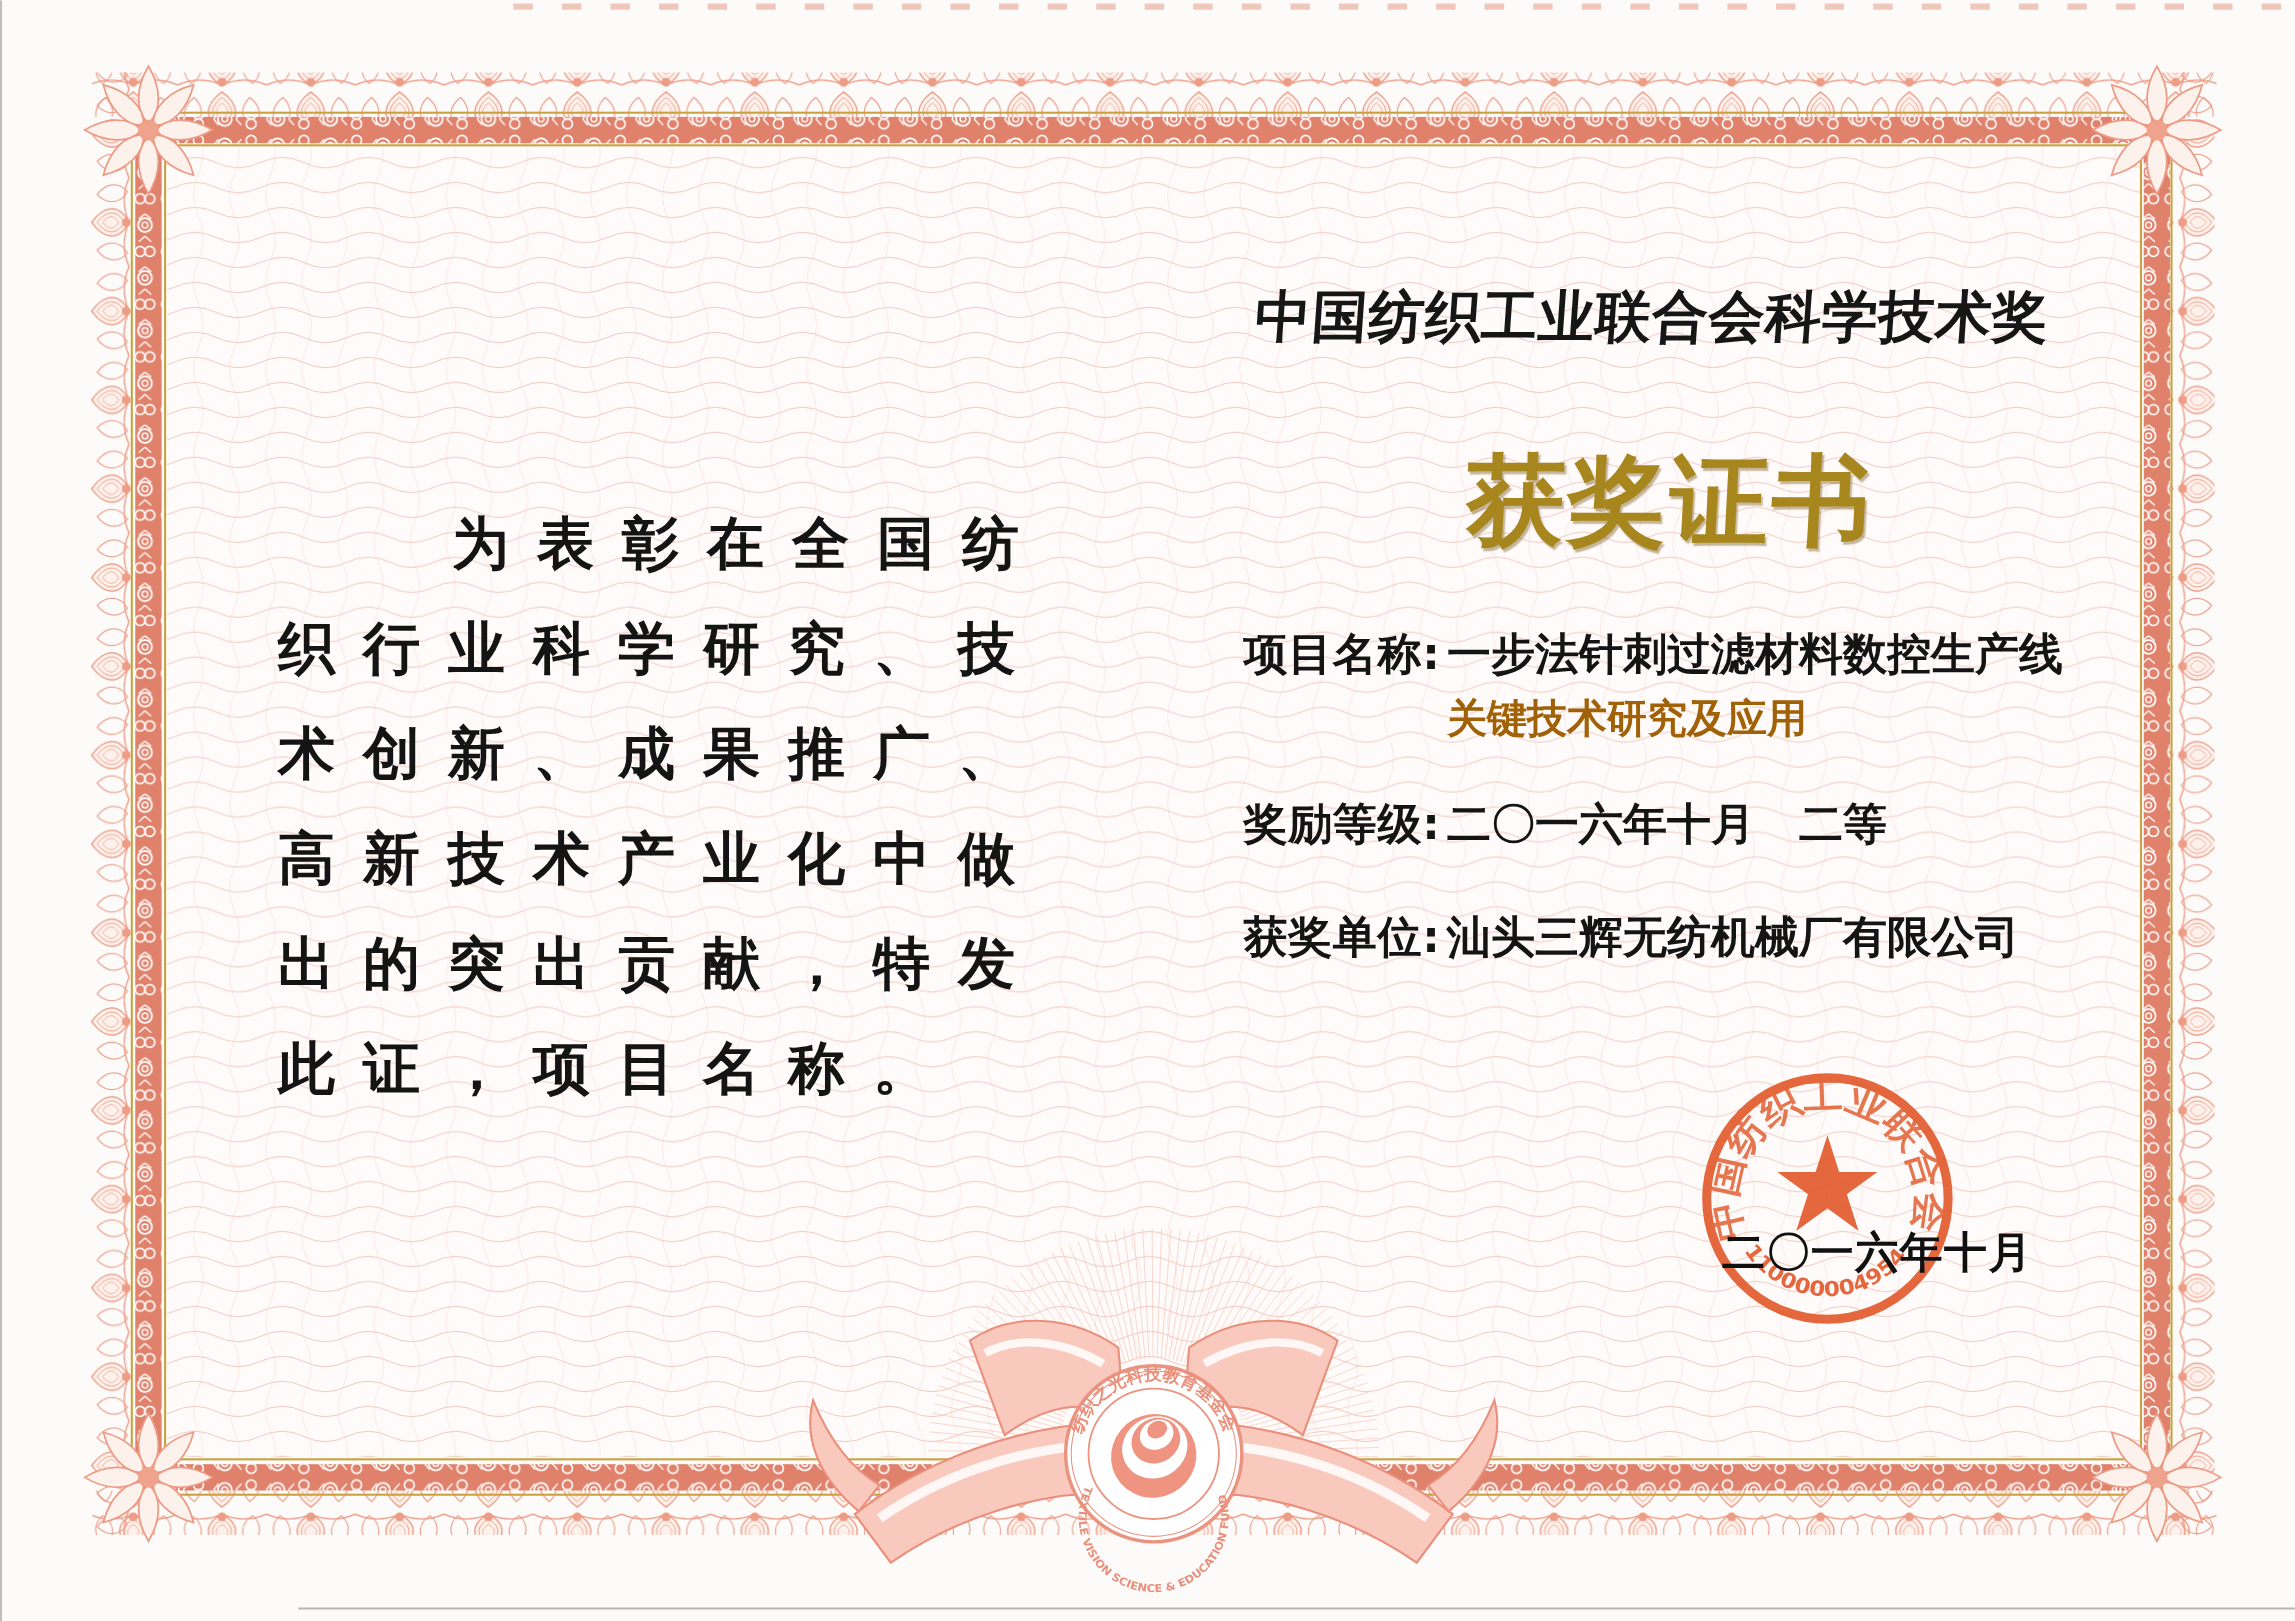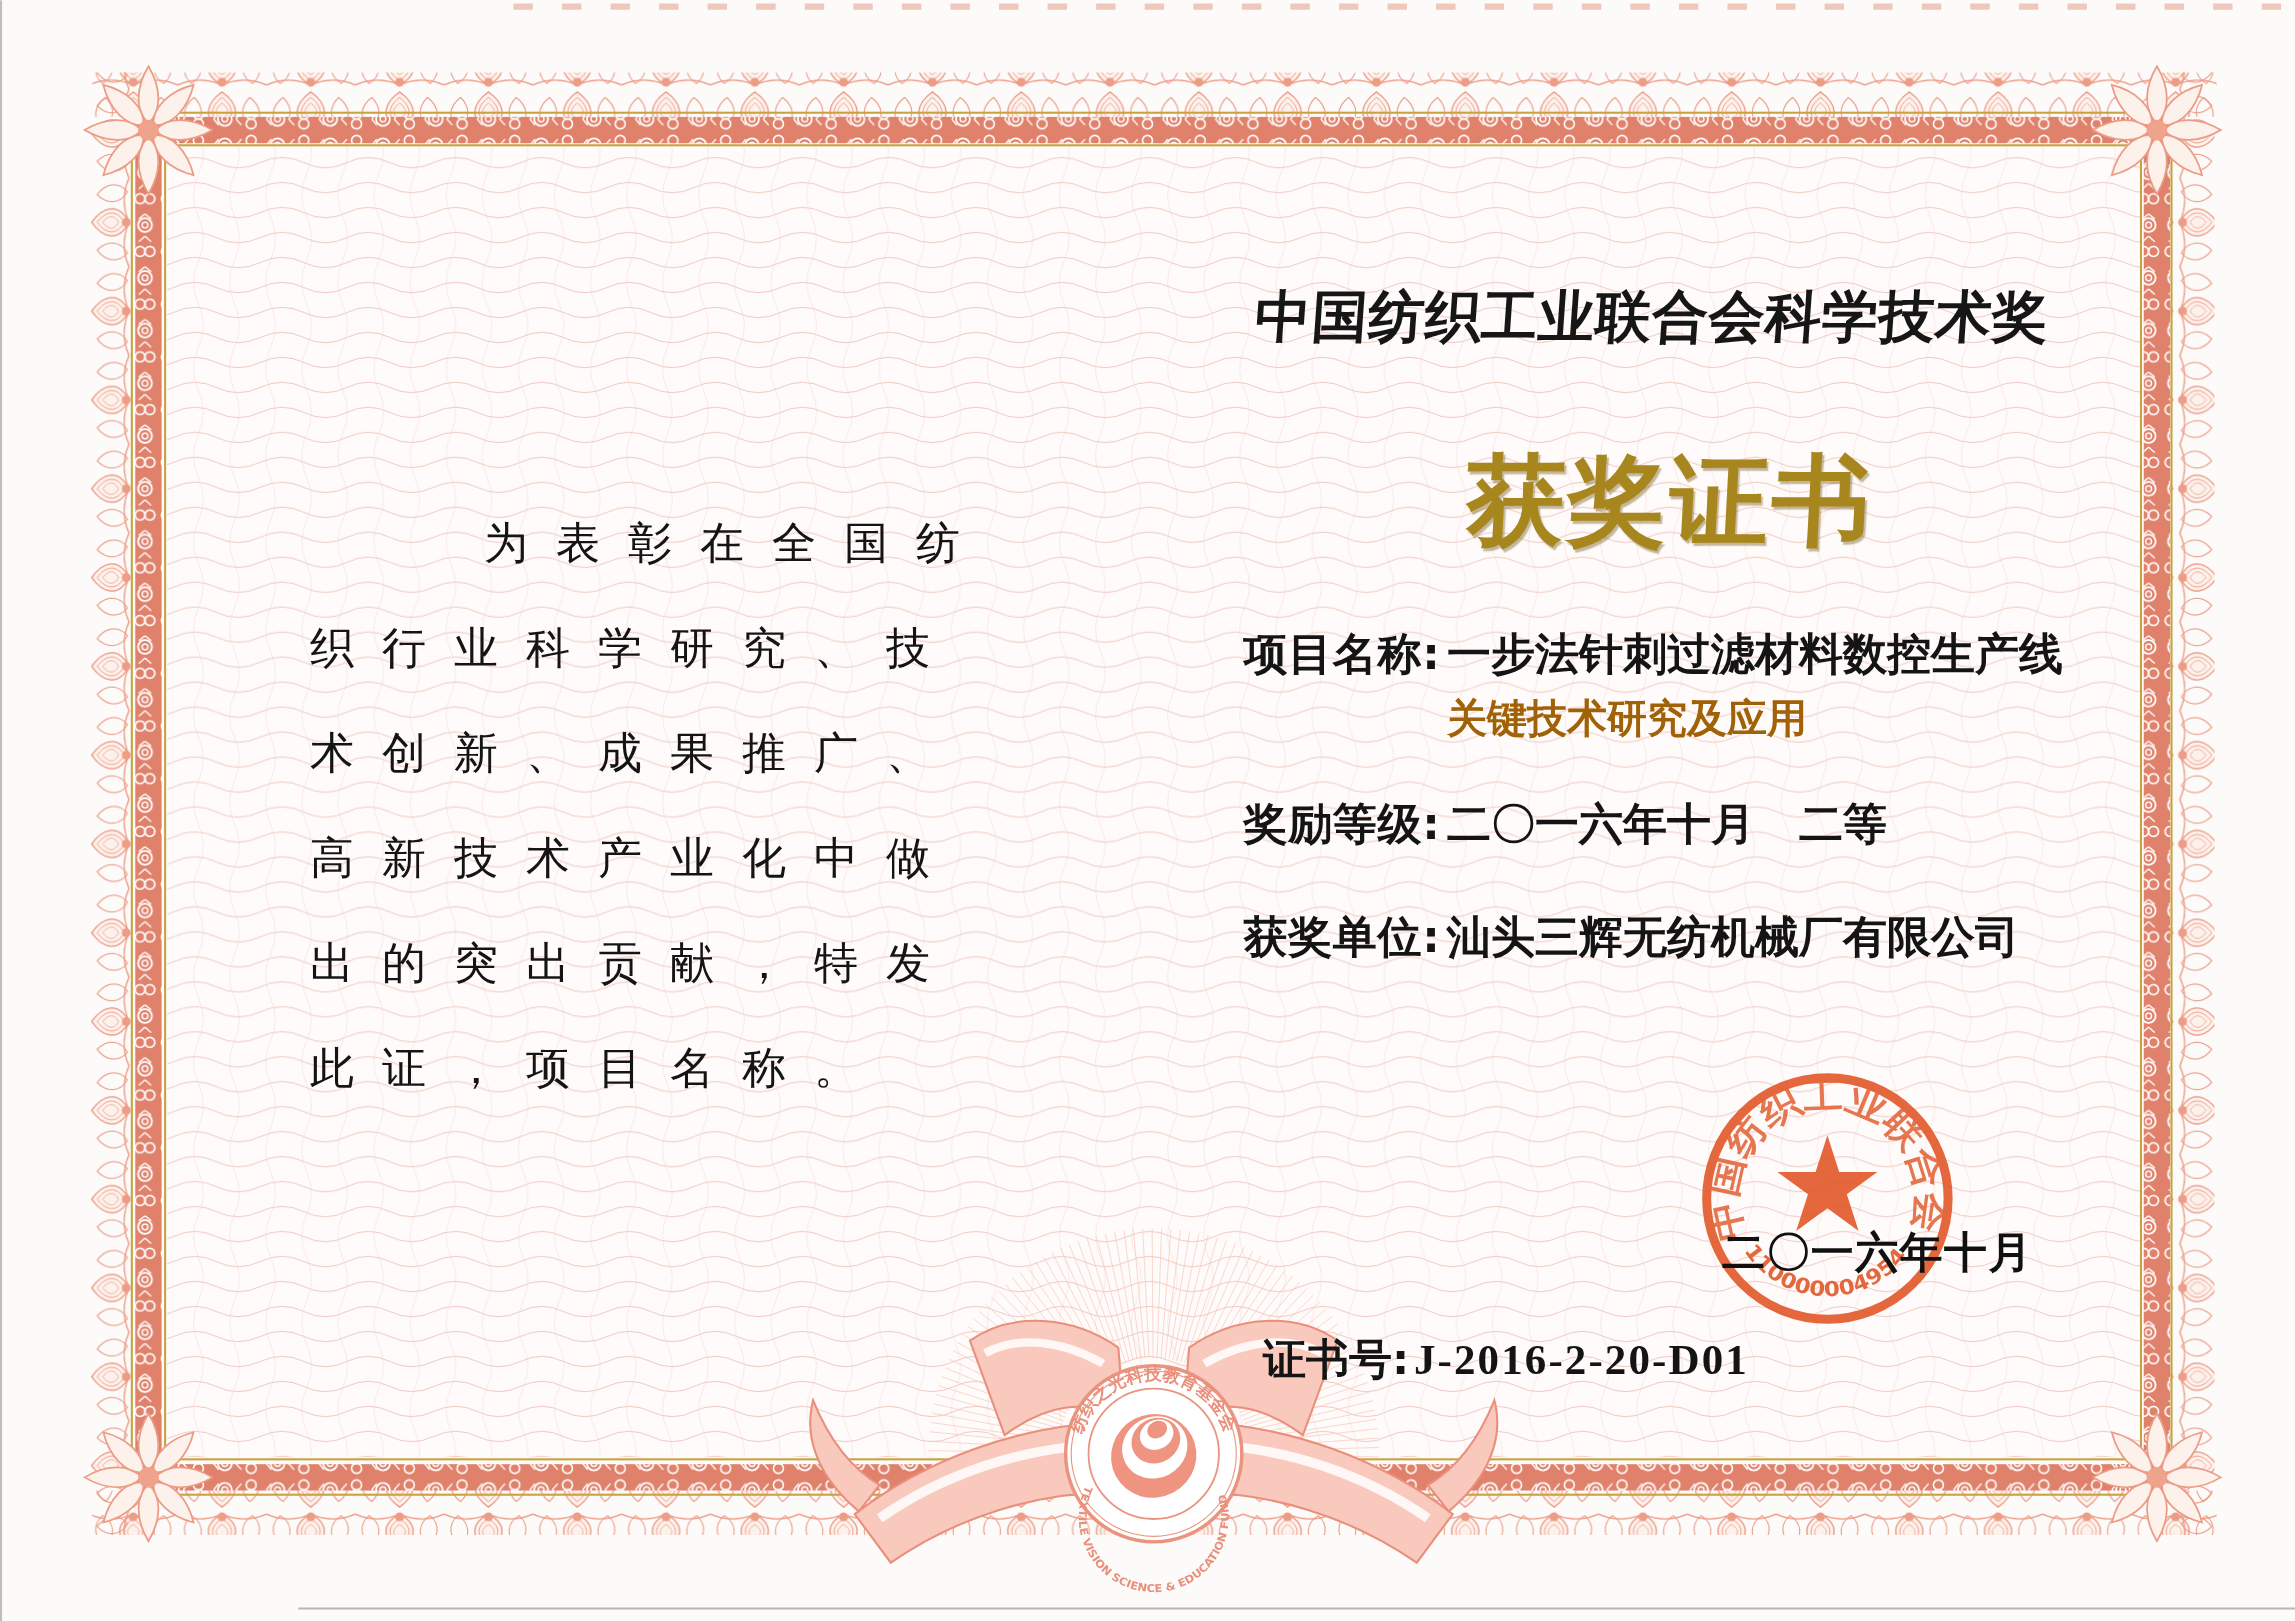--- a/index.html
+++ b/index.html
@@ -7,23 +7,23 @@
         font-family:"DejaVu Sans","Liberation Sans",sans-serif;}
   .page svg.layer{position:absolute;left:0;top:0;}
   #bgSvg{z-index:1;}
   #sealSvg{z-index:2;}
   .t{position:absolute;z-index:3;white-space:nowrap;color:#1a1a1a;}
   .issuer{left:1255px;top:280px;font-size:56px;font-weight:bold;letter-spacing:0.7px;
           transform:skewX(-4deg);font-family:"DejaVu Serif","Liberation Serif",serif;color:#161616;}
   .certTitle{left:1466px;top:436px;font-size:99px;font-weight:bold;letter-spacing:2.8px;
              font-family:"DejaVu Serif","Liberation Serif",serif;color:#a8861e;
              text-shadow:2.1px 2.8px 1.4px rgba(110,78,12,0.40);transform:skewX(-3deg);}
-  .bodyText{left:278px;top:490px;z-index:3;position:absolute;font-size:44px;line-height:105px;
-            font-weight:normal;color:#141414;letter-spacing:28px;
-            font-family:"DejaVu Serif","Liberation Serif",serif;margin-left:32px;}
+  .bodyText{left:278px;top:490px;z-index:3;position:absolute;font-size:57px;line-height:105px;
+            font-weight:bold;color:#141414;letter-spacing:28px;
+            font-family:"DejaVu Serif","Liberation Serif",serif;}
   .bline{white-space:nowrap;}
   .bline.first{padding-left:174px;}
   .row{position:absolute;left:1237px;z-index:3;font-size:44px;font-weight:bold;white-space:nowrap;color:#141414;text-align:center;}
   .row .lab{display:inline-block;width:210px;letter-spacing:0.7px;font-family:"DejaVu Sans","Liberation Sans",sans-serif;}
   .row .val{font-family:"DejaVu Serif","Liberation Serif",serif;letter-spacing:0;}
   .val2{position:absolute;left:1447px;top:691px;z-index:3;font-size:40px;font-weight:bold;white-space:nowrap;
         color:#a16207;font-family:"DejaVu Serif","Liberation Serif",serif;}
   .date{position:absolute;left:1682px;top:1224px;z-index:3;font-size:43px;font-weight:600;letter-spacing:1.4px;
         color:#101010;font-family:"DejaVu Serif","Liberation Serif",serif;white-space:nowrap;margin-left:40px;}
   .certno{position:absolute;left:1263px;top:1331px;z-index:3;font-size:43px;font-weight:bold;white-space:nowrap;color:#141414;}
@@ -297,18 +297,15 @@
   <div class="row" style="top:795px;">
     <span class="lab">奖励等级:</span><span class="val">二〇一六年十月　二等</span>
   </div>
 
   <div class="row" style="top:908px;">
     <span class="lab">获奖单位:</span><span class="val">汕头三辉无纺机械厂有限公司</span>
   </div>
 
   <div class="date">二〇一六年十月</div>
 
-  <div class="certno">
-    <span class="lab">证书号:</span><span class="val">J-2016-2-20-D01</span>
-  </div>
 
 </div>
 
 
 </body></html>

